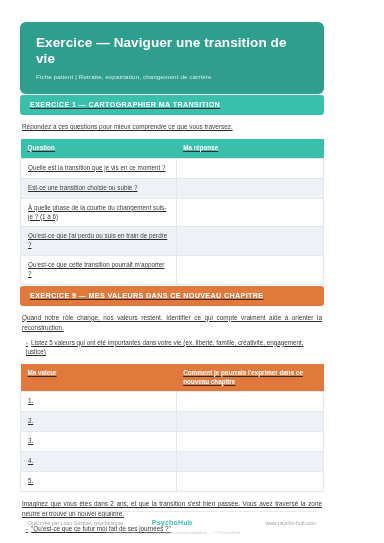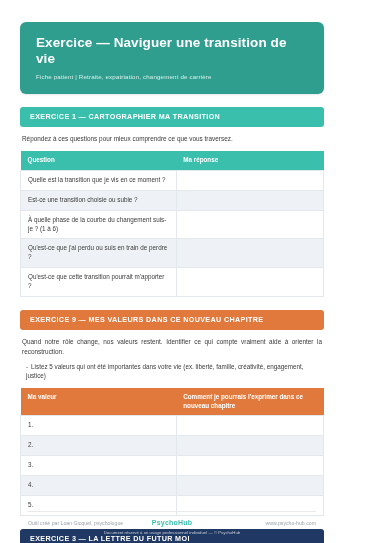--- a/index.html
+++ b/index.html
@@ -33,21 +33,21 @@
     line-height:1.2;
   }
   .banner-sub{
     color:#d8efea;
     font-size:6.2px;
     margin-top:6px;
     letter-spacing:.15px;
   }
 
   
-  .sec{margin-top:13px;}
+  .sec{margin-top:1px;text-decoration:underline;}
   .sec-bar{
     border-radius:3px;
     padding:5px 10px 6px 10px;
     color:#fff;
     font-size:7.2px;
     font-weight:bold;
     letter-spacing:.35px;
   }
   .bar-teal{background:#3bbfad;}
   .bar-orange{background:#e2793c;}
@@ -212,21 +212,20 @@
         </tr>
         <tr>
           <td>5.</td>
           <td class="ans"></td>
         </tr>
       </tbody>
     </table>
   </div>
 
   <div class="sec">
-    <div class="sec-bar bar-navy">EXERCICE 3 — LA LETTRE DU FUTUR MOI</div>
     <div class="intro">Imaginez que vous êtes dans 2 ans, et que la transition s'est bien passée. Vous avez traversé la zone neutre et trouvé un nouvel équilibre.</div>
     <div class="bullet">
       <span class="dash">-</span><span>"Qu'est-ce que ce futur moi fait de ses journées ?"</span>
     </div>
     <div class="bullet">
       
     </div>
   </div>
 
   <div class="footer">

